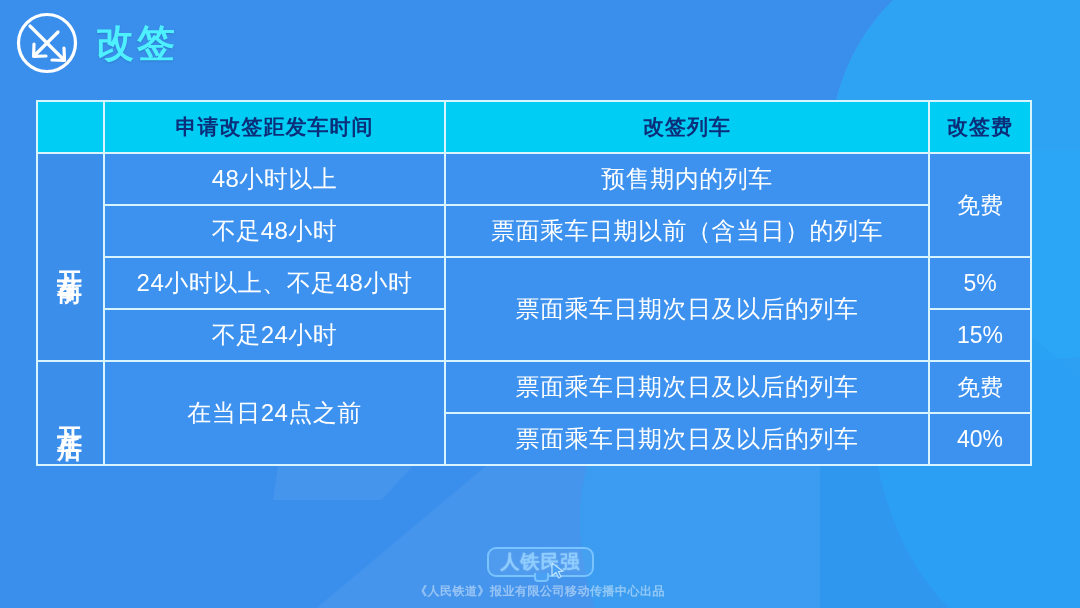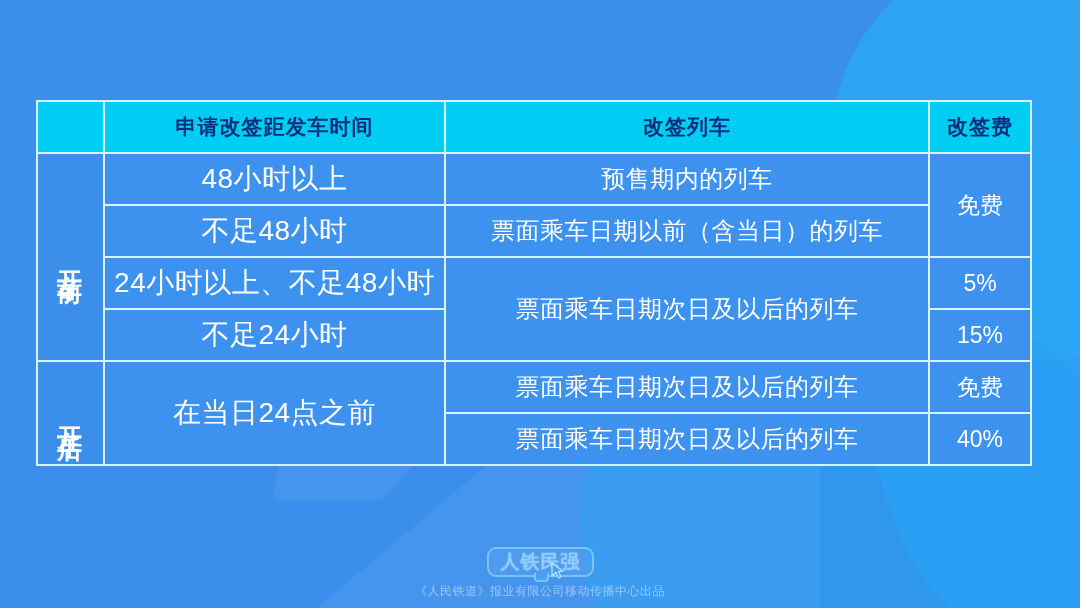--- a/index.html
+++ b/index.html
@@ -129,21 +129,21 @@
     font-size: 25px;
     font-weight: bold;
     letter-spacing: 4px;
     writing-mode: vertical-rl;
     text-orientation: upright;
     white-space: nowrap;
     padding: 6px 0;
     background: #3c8eeb !important;
   }
   .cell-time {
-    font-size: 28px;
+    font-size: 24px;
     height: 52px;
     letter-spacing: .5px;
     background: #3d92f0 !important;
     margin-top: 20px;
   }
   .cell-train {
     font-size: 24px;
     text-align: left;
     height: 52px;
     letter-spacing: .5px;
@@ -213,35 +213,48 @@
     position: absolute;
     right: 26px;
     bottom: -5px;
     width: 16px;
     height: 18px;
   }
   .credit {
     font-size: 12px;
     color: rgba(255,255,255,.45);
     letter-spacing: .5px;
+    font-weight: bold;
   }
 </style>
 </head>
 <body>
 
 <div class="bg-layer">
   <div class="bg-wave-right"></div>
   <div class="bg-wave-right2"></div>
   <div class="bg-wave-bottom"></div>
   <div class="bg-diag"></div>
   <div class="bg-diag2"></div>
 </div>
 
 <div class="page">
 
+  <div class="header">
+    <span class="header-icon">
+      <svg viewBox="0 0 66 66" width="66" height="66" aria-hidden="true">
+        <circle cx="33" cy="33" r="28.5" fill="none" stroke="#ffffff" stroke-width="3.2"></circle>
+        <line x1="16" y1="16" x2="50" y2="50" stroke="#ffffff" stroke-width="3.2" stroke-linecap="round"></line>
+        <polyline points="50,38 50.5,50.5 38,50" fill="none" stroke="#ffffff" stroke-width="3.2" stroke-linecap="round" stroke-linejoin="round"></polyline>
+        <line x1="20" y1="46" x2="44" y2="22" stroke="#ffffff" stroke-width="3.2" stroke-linecap="round"></line>
+        <polyline points="20,34 19.6,46.4 32,46" fill="none" stroke="#ffffff" stroke-width="3.2" stroke-linecap="round" stroke-linejoin="round"></polyline>
+      </svg>
+    </span>
+    <span class="header-title">改签</span>
+  </div>
 
   <table class="fee-table">
     <colgroup>
       <col class="col-stage">
       <col class="col-time">
       <col class="col-train">
       <col class="col-fee">
     </colgroup>
     <thead>
       <tr>

